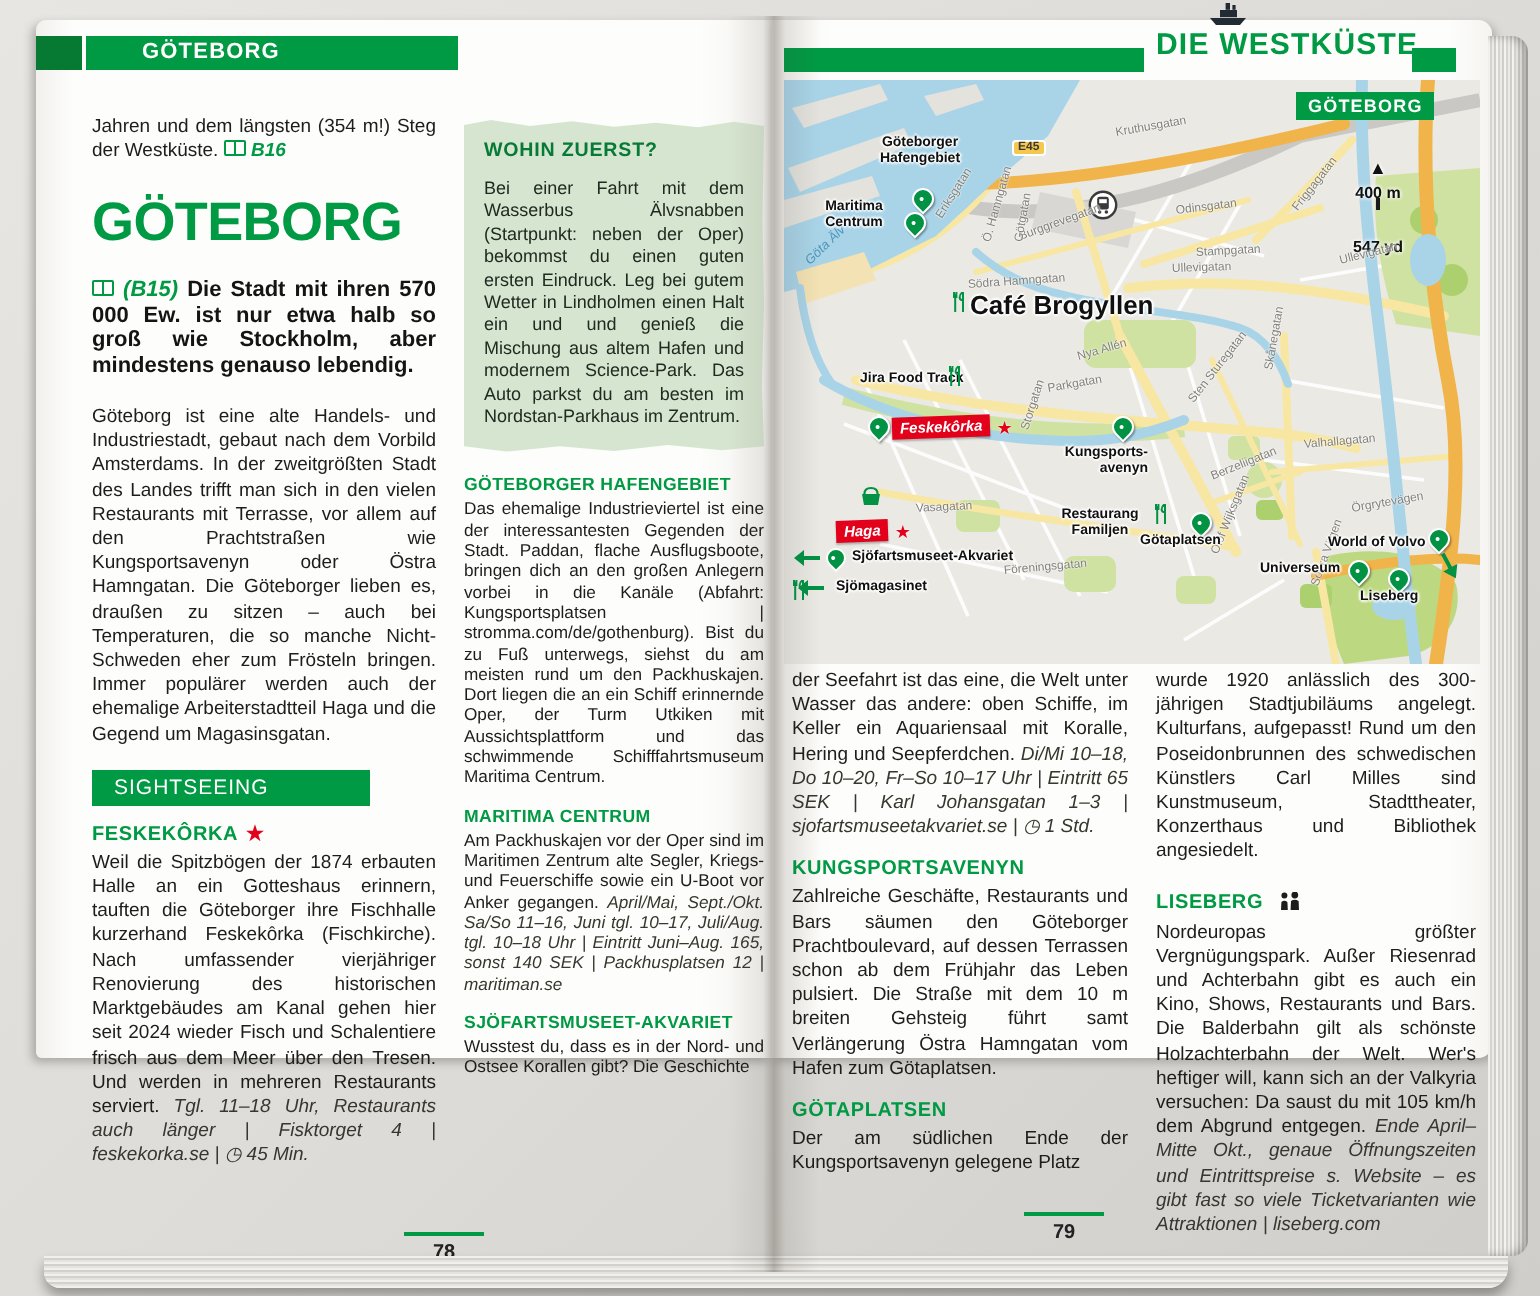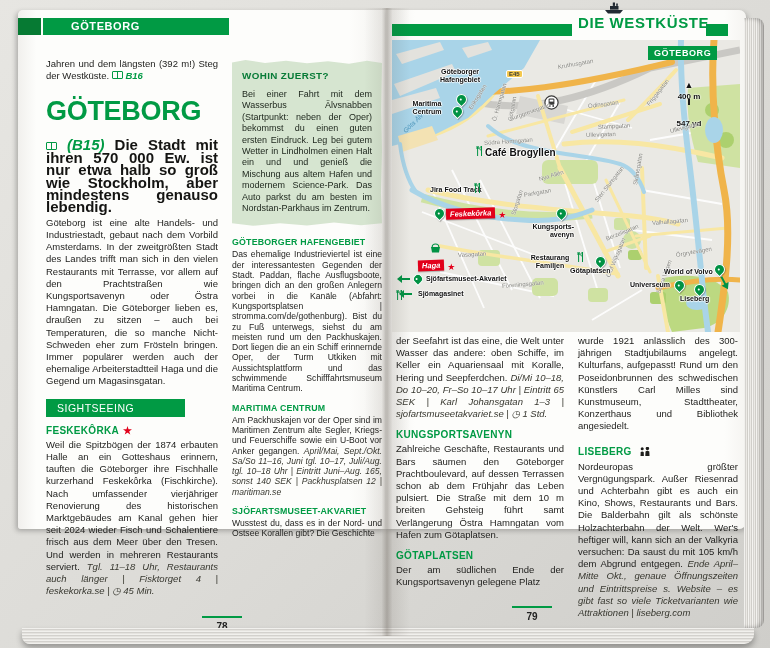--- a/index.html
+++ b/index.html
@@ -34,21 +34,21 @@
   
   .col-main{position:absolute;left:28px;top:48px;width:172px;}
   .col-mid{position:absolute;left:214px;top:50px;width:150px;}
   .body{font-size:9.5px;line-height:12.2px;color:#1d1d1b;text-align:justify;margin:0 0 2px;}
   .intro{margin-bottom:12px;}
   .mapref{color:#019a44;font-weight:bold;}
   .mapref em{color:#019a44;}
   .mapicon{display:inline-block;width:9px;height:6px;border:1px solid #019a44;border-radius:1px;position:relative;vertical-align:baseline;}
   .mapicon::after{content:"";position:absolute;left:4px;top:0;bottom:0;width:1px;background:#019a44;}
   .title{color:#019a44;font-size:27px;font-weight:bold;letter-spacing:-.3px;margin:14px 0 12px;}
-  .lead{font-size:15px;line-height:12.4px;font-weight:bold;color:#141412;text-align:justify;margin:0 0 3px;}
+  .lead{font-size:11px;line-height:12.4px;font-weight:bold;color:#141412;text-align:justify;margin:0 0 14px;}
   .section-bar{background:#019a44;color:#fff;font-weight:normal;font-size:10.5px;letter-spacing:.5px;
     width:128px;padding:3px 0 3px 11px;margin:11px 0 8px;}
   .subhead{color:#019a44;font-size:10px;font-weight:bold;letter-spacing:.3px;margin:2px 0 3px;}
   .star{margin-left:4px;}
   .star::before{content:"★";color:#e2001a;font-size:10px;font-style:normal;}
   .info{font-style:italic;color:#37372f;}
 
   .insider-box{background:#d6e5d0;padding:10px 10px 12px;margin-bottom:11px;
     clip-path:polygon(0 1.5%,9% 0,22% 1.8%,36% .4%,50% 2%,64% .8%,78% 2.2%,90% .5%,100% 1.8%,99.5% 30%,100% 55%,99.3% 80%,100% 98%,86% 99.2%,68% 97.6%,50% 99.4%,32% 98%,14% 99.6%,0 98%);}
   .insider-box h4{color:#077a36;font-size:9.8px;letter-spacing:.4px;margin:0 0 8px;}
@@ -110,21 +110,21 @@
   </div>
   <div class="book">
 
     <div class="page page-left">
       <div class="hdr-block"></div>
       <div class="hdr-bar">
         <span>GÖTEBORG</span>
       </div>
 
       <div class="col-main">
-        <p class="body intro"><span>Jahren und dem längsten (392 m!) Steg der Westküste.</span> <span class="mapref"><span class="mapicon"></span> <em>B16</em></span></p>
+        <p class="body intro"><span>Jahren und dem längsten (354 m!) Steg der Westküste.</span> <span class="mapref"><span class="mapicon"></span> <em>B16</em></span></p>
         <h1 class="title">GÖTEBORG</h1>
         <p class="lead"><span class="mapref"><span class="mapicon"></span> <em>(B15)</em></span> <span>Die Stadt mit ihren 570 000 Ew. ist nur etwa halb so groß wie Stockholm, aber mindestens genauso lebendig.</span></p>
         <p class="body">Göteborg ist eine alte Handels- und Industriestadt, gebaut nach dem Vorbild Amsterdams. In der zweitgrößten Stadt des Landes trifft man sich in den vielen Restaurants mit Terrasse, vor allem auf den Prachtstraßen wie Kungsportsavenyn oder Östra Hamngatan. Die Göteborger lieben es, draußen zu sitzen – auch bei Temperaturen, die so manche Nicht-Schweden eher zum Frösteln bringen. Immer populärer werden auch der ehemalige Arbeiterstadtteil Haga und die Gegend um Magasinsgatan.</p>
         <div class="section-bar">SIGHTSEEING</div>
         <h3 class="subhead"><span>FESKEKÔRKA</span><span class="star"></span></h3>
         <p class="body"><span>Weil die Spitzbögen der 1874 erbauten Halle an ein Gotteshaus erinnern, tauften die Göteborger ihre Fischhalle kurzerhand Feskekôrka (Fischkirche). Nach umfassender vierjähriger Renovierung des historischen Marktgebäudes am Kanal gehen hier seit 2024 wieder Fisch und Schalentiere frisch aus dem Meer über den Tresen. Und werden in mehreren Restaurants serviert.</span> <span class="info">Tgl. 11–18 Uhr, Restaurants auch länger | Fisktorget 4 | feskekorka.se | ◷ 45 Min.</span></p>
       </div>
 
       <div class="col-mid">
         <div class="insider-box">
@@ -270,21 +270,21 @@
         <span class="pin" style="left:64px;top:54px;"></span>
         <div class="poi ctr" style="left:36px;top:28px;width:64px;">Göteborger Hafengebiet</div>
         <span class="pin" style="left:60px;top:66px;"></span>
         <div class="poi ctr" style="left:12px;top:60px;width:46px;">Maritima Centrum</div>
 
         <span class="mapicon-abs" style="left:84px;top:106px;">
             <svg width="7" height="10" viewBox="0 0 7 10">
               <path d="M1 0v3M2.2 0v3M1.6 1v9M5.5 0v10M5.5 0c-1.2.7-1.7 1.8-1.7 2.8 0 .9.7 1.3 1.7 1.3" stroke="#019244" stroke-width="1" fill="none"></path>
             </svg>
           </span>
-        <div class="poi nw" style="left:93px;top:109px;font-size:10px;text-align:right;">Café Brogyllen</div>
+        <div class="poi nw" style="left:93px;top:109px;font-size:13px;text-align:right;">Café Brogyllen</div>
 
         <div class="poi nw" style="left:38px;top:146px;">Jira Food Track</div>
         <span class="mapicon-abs" style="left:82px;top:143px;">
             <svg width="7" height="10" viewBox="0 0 7 10">
               <path d="M1 0v3M2.2 0v3M1.6 1v9M5.5 0v10M5.5 0c-1.2.7-1.7 1.8-1.7 2.8 0 .9.7 1.3 1.7 1.3" stroke="#019244" stroke-width="1" fill="none"></path>
             </svg>
           </span>
 
         <span class="pin" style="left:42px;top:168px;"></span>
         <div class="row" style="left:54px;top:164px;">
@@ -344,21 +344,21 @@
 
       <div style="position:absolute;left:10px;top:325px;width:168px;">
         <p class="body"><span>der Seefahrt ist das eine, die Welt unter Wasser das andere: oben Schiffe, im Keller ein Aquariensaal mit Koralle, Hering und Seepferdchen.</span> <span class="info">Di/Mi 10–18, Do 10–20, Fr–So 10–17 Uhr | Eintritt 65 SEK | Karl Johansgatan 1–3 | sjofartsmuseetakvariet.se | ◷ 1 Std.</span></p>
         <h3 class="subhead" style="margin-top:9px;">KUNGSPORTSAVENYN</h3>
         <p class="body">Zahlreiche Geschäfte, Restaurants und Bars säumen den Göteborger Prachtboulevard, auf dessen Terrassen schon ab dem Frühjahr das Leben pulsiert. Die Straße mit dem 10 m breiten Gehsteig führt samt Verlängerung Östra Hamngatan vom Hafen zum Götaplatsen.</p>
         <h3 class="subhead" style="margin-top:9px;">GÖTAPLATSEN</h3>
         <p class="body">Der am südlichen Ende der Kungsportsavenyn gelegene Platz</p>
       </div>
 
       <div style="position:absolute;left:192px;top:325px;width:160px;">
-        <p class="body">wurde 1921 anlässlich des 300-jährigen Stadtjubiläums angelegt. Kulturfans, aufgepasst! Rund um den Poseidonbrunnen des schwedischen Künstlers Carl Milles sind Kunstmuseum, Stadttheater, Konzerthaus und Bibliothek angesiedelt.</p>
+        <p class="body">wurde 1920 anlässlich des 300-jährigen Stadtjubiläums angelegt. Kulturfans, aufgepasst! Rund um den Poseidonbrunnen des schwedischen Künstlers Carl Milles sind Kunstmuseum, Stadttheater, Konzerthaus und Bibliothek angesiedelt.</p>
         <h3 class="subhead" style="margin-top:13px;"><span>LISEBERG</span>
           <span style="margin-left:4px;vertical-align:-1px;"><svg width="12" height="9" viewBox="0 0 12 9">
                 <circle cx="3.2" cy="1.8" r="1.5" fill="#1d1d1b"></circle>
                 <circle cx="8.4" cy="1.5" r="1.7" fill="#1d1d1b"></circle>
                 <path d="M1.5 9 L1.7 5 Q3.2 3.8 4.7 5 L4.9 9 Z" fill="#1d1d1b"></path>
                 <path d="M6.3 9 L6.5 4.5 Q8.4 3.2 10.3 4.5 L10.5 9 Z" fill="#1d1d1b"></path>
               </svg></span>
         </h3>
         <p class="body"><span>Nordeuropas größter Vergnügungspark. Außer Riesenrad und Achterbahn gibt es auch ein Kino, Shows, Restaurants und Bars. Die Balderbahn gilt als schönste Holzachterbahn der Welt. Wer's heftiger will, kann sich an der Valkyria versuchen: Da saust du mit 105 km/h dem Abgrund entgegen.</span> <span class="info">Ende April–Mitte Okt., genaue Öffnungszeiten und Eintrittspreise s. Website – es gibt fast so viele Ticketvarianten wie Attraktionen | liseberg.com</span></p>
       </div>

